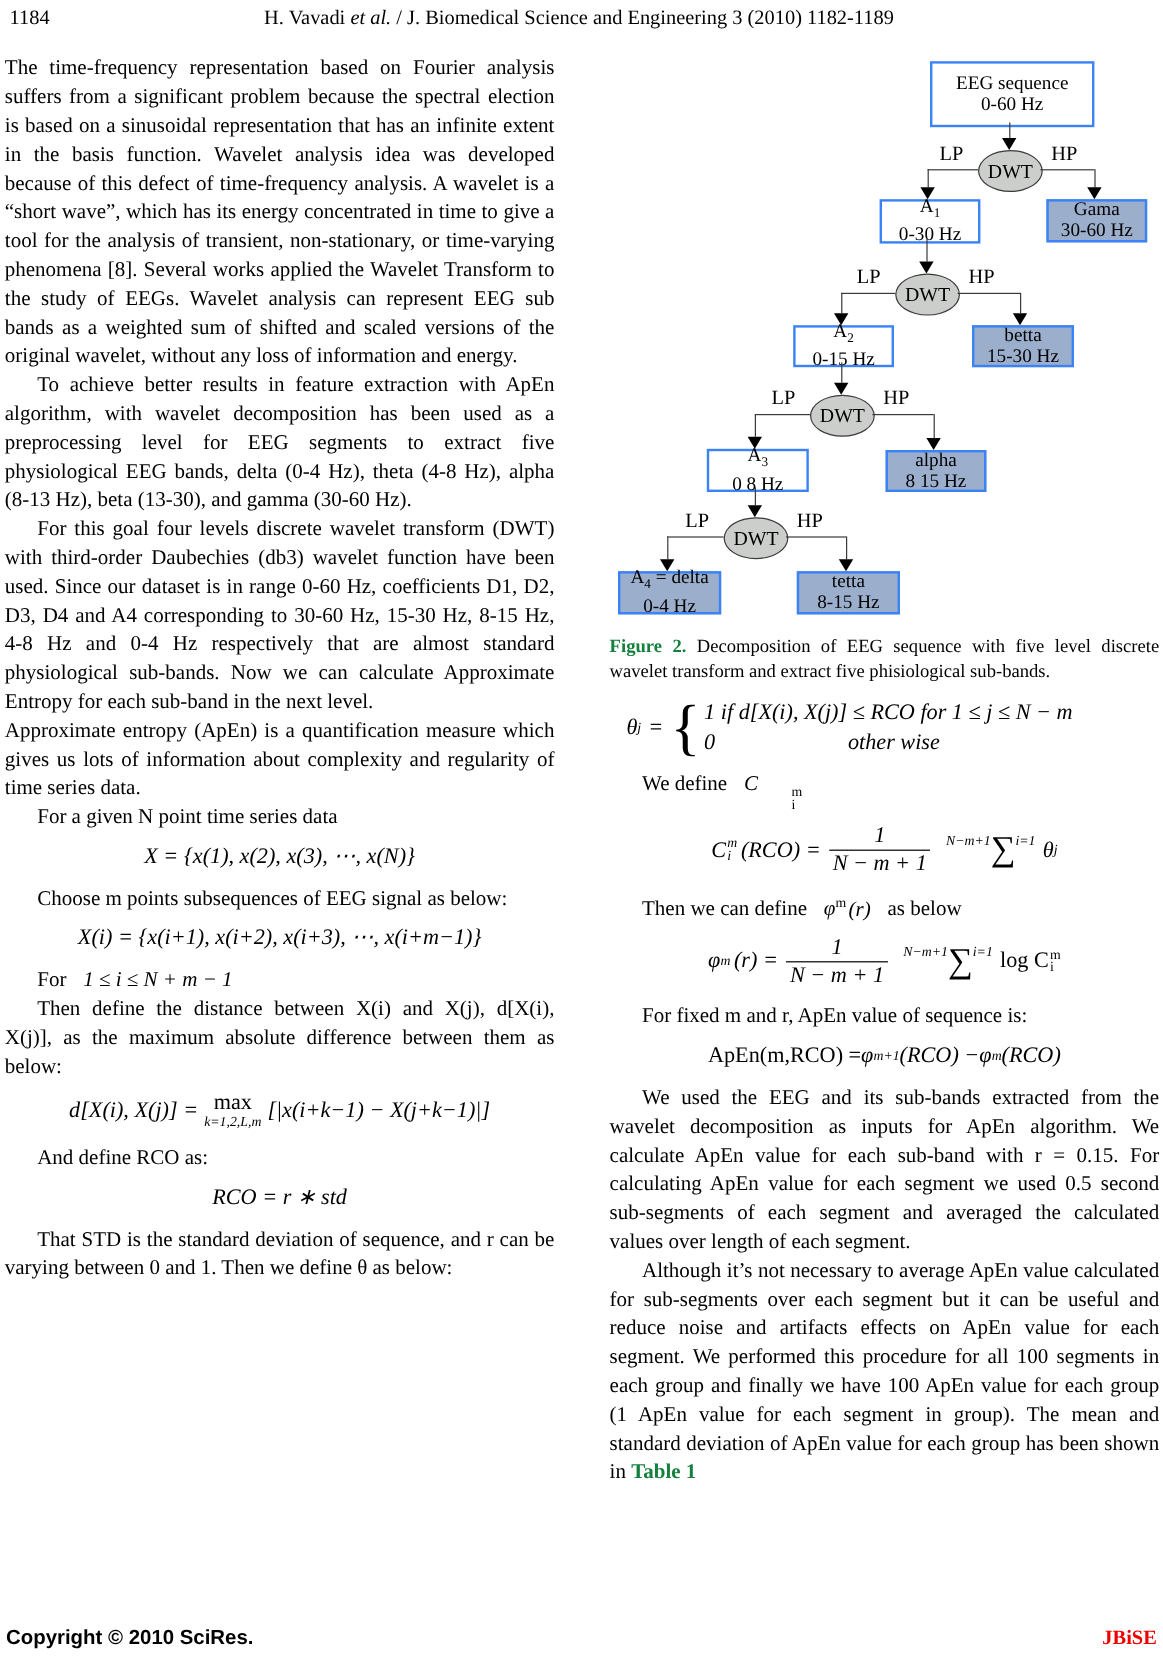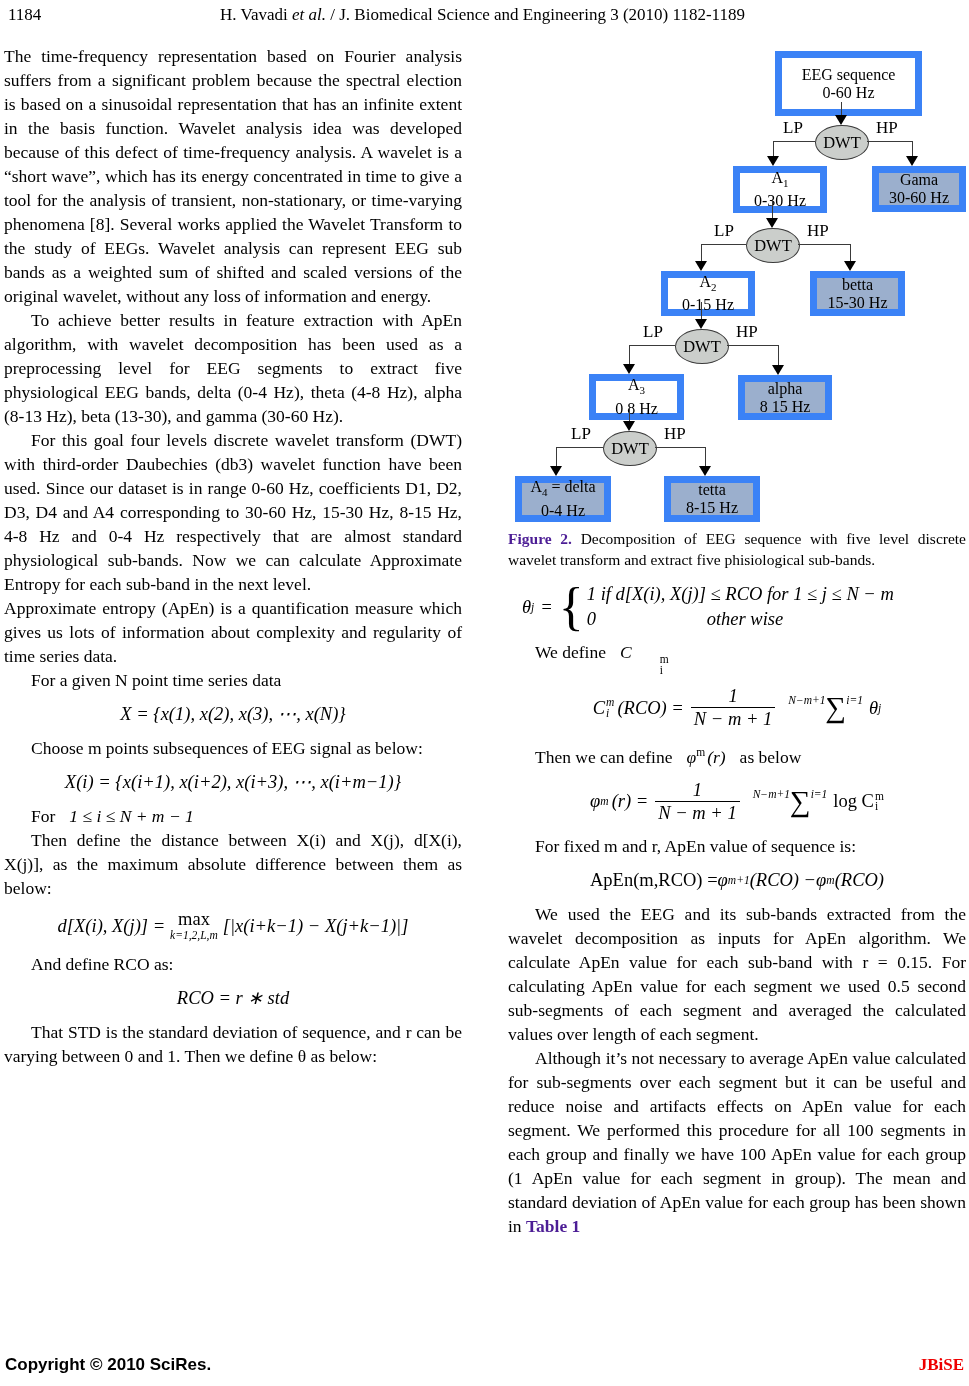--- a/index.html
+++ b/index.html
@@ -13,21 +13,21 @@
   .col{position:absolute;top:44px;width:458px;font-size:17.5px;line-height:24px;text-align:justify;}
   .col-left{left:4px;}
   .col-right{left:508px;}
   h2.sec{font-size:20px;line-height:24px;margin:0 0 13px 0;font-weight:bold;text-align:left;}
   h2.sec2{margin-top:17px;}
   p{margin:0;}
   p.ind{text-indent:27px;}
   .sp{display:inline-block;width:14px;}
   .it{font-style:italic;}
   .up{font-style:normal;}
-  .red{color:#4c1d95;font-weight:bold;}
+  .red{color:#15803d;font-weight:bold;}
   
   .eq{text-align:center;font-style:italic;font-size:18.5px;line-height:26px;margin:9px 0;}
   .eqrow{display:flex;align-items:center;justify-content:center;font-style:italic;
          font-size:18.5px;margin:10px 0;}
   .frac{display:inline-flex;flex-direction:column;align-items:center;margin:0 7px;line-height:22px;}
   .frac .den{border-top:1.5px solid #000;padding:0 3px;}
   .sumop{display:inline-flex;flex-direction:row;align-items:flex-start;margin:0 6px;}
   .sumop .lim{font-size:11.5px;line-height:13px;}
   .sumop .sigma{font-size:29px;line-height:27px;font-style:normal;}
   .maxop{display:inline-flex;flex-direction:column;align-items:center;margin:0 5px;}
@@ -38,21 +38,21 @@
   .supsub .sps{font-size:11.5px;line-height:10.5px;}
   sup.s{font-size:11.5px;}
   sub.s{font-size:11.5px;}
   .theta-eq{display:flex;align-items:center;font-style:italic;font-size:18.5px;margin:12px 0 8px 14px;}
   .brace{font-size:52px;line-height:50px;font-weight:300;font-style:normal;margin:0 3px 0 6px;}
   .cases{display:flex;flex-direction:column;line-height:25px;}
   .case2{display:flex;}
   .case2 .otherwise{flex:1;text-align:center;}
   
   .fig{position:relative;width:458px;height:470px;}
-  .fbox{position:absolute;border:7px solid #3b82f6;display:flex;flex-direction:column;
+  .fbox{position:absolute;border:2px solid #3b82f6;display:flex;flex-direction:column;
         align-items:center;justify-content:center;font-size:16px;line-height:18px;text-align:left;}
   .fwhite{background:#ffffff;}
   .fblue{background:#9bafcd;}
   .fsub{font-size:11px;}
   .fellipse{position:absolute;width:52px;height:33px;border-radius:50%;background:#cbcecb;
             border:1px solid #3a3a3a;display:flex;align-items:center;justify-content:center;
             font-size:16.5px;}
   .flabel{position:absolute;font-size:17px;}
   .vl{position:absolute;width:1px;background:#3a3a3a;}
   .hl{position:absolute;height:1px;background:#3a3a3a;}

